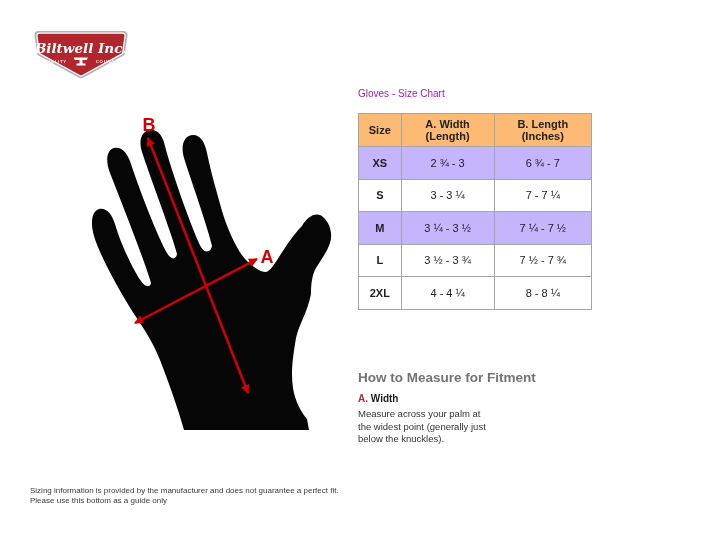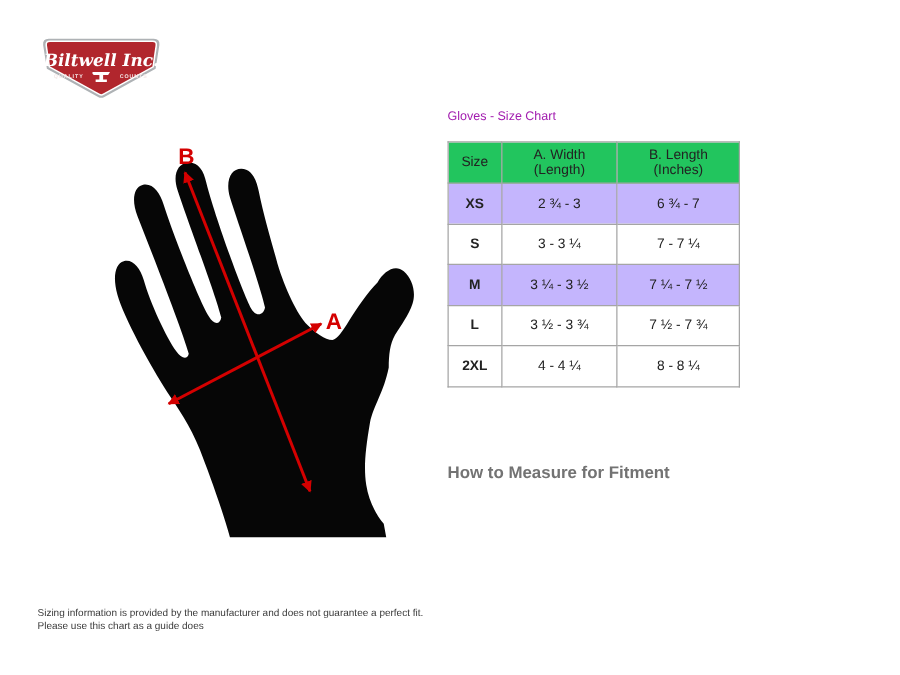--- a/index.html
+++ b/index.html
@@ -24,21 +24,21 @@
     position:absolute;left:358px;top:113px;
     border-collapse:collapse;
     font-size:11px;color:#222;
   }
   .size-table th,.size-table td{
     border:1px solid #a5a5a5;
     text-align:center;vertical-align:middle;
     padding:0 4px;
   }
   .size-table th{
-    background:#22c55e;font-weight:normal;font-size:11px;
+    background:#fdba74;font-weight:bold;font-size:11px;
     height:32px;
   }
   .size-table td{height:31.5px;background:#ffffff;}
   .size-table tr.striped td{background:#c4b5fd;}
   .size-table td.size-cell{font-weight:bold;}
   .col-size{width:42px;}
   .col-width{width:113px;}
   .col-length{width:122px;}
   
   .measure-title{
@@ -156,20 +156,27 @@
       <tr>
         <td class="size-cell">2XL</td>
         <td>4 - 4 ¼</td>
         <td>8 - 8 ¼</td>
       </tr>
     </tbody>
   </table>
 
   <div class="measure-title">How to Measure for Fitment</div>
 
+  <div class="measure-item item-a">
+    <div class="measure-label">
+      <span class="measure-prefix">A.</span>
+      <span>Width</span>
+    </div>
+    <div>Measure across your palm at the widest point (generally just below the knuckles).</div>
+  </div>
 
 
   <div class="footer">
     <div>Sizing information is provided by the manufacturer and does not guarantee a perfect fit.</div>
-    <div>Please use this chart as a guide does</div>
+    <div>Please use this bottom as a guide only</div>
   </div>
 
 </div>
 
 </body></html>

